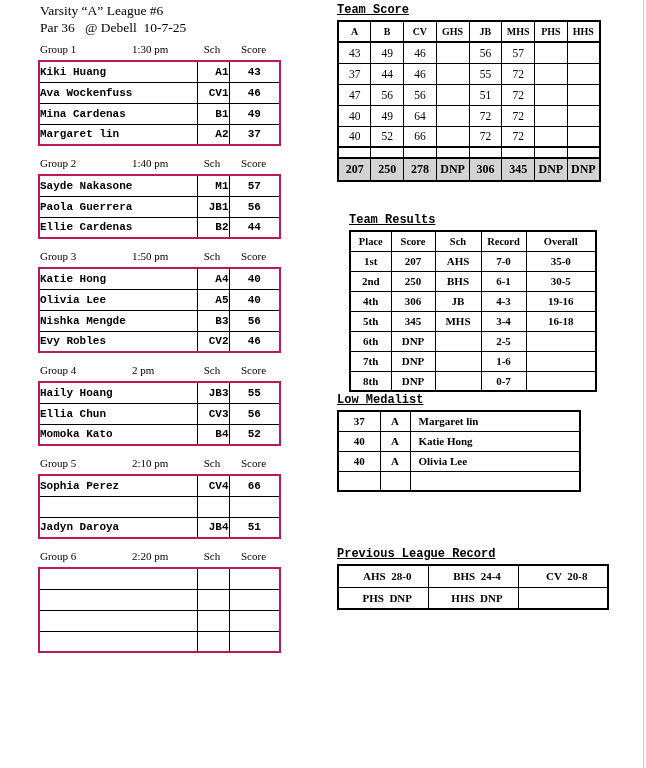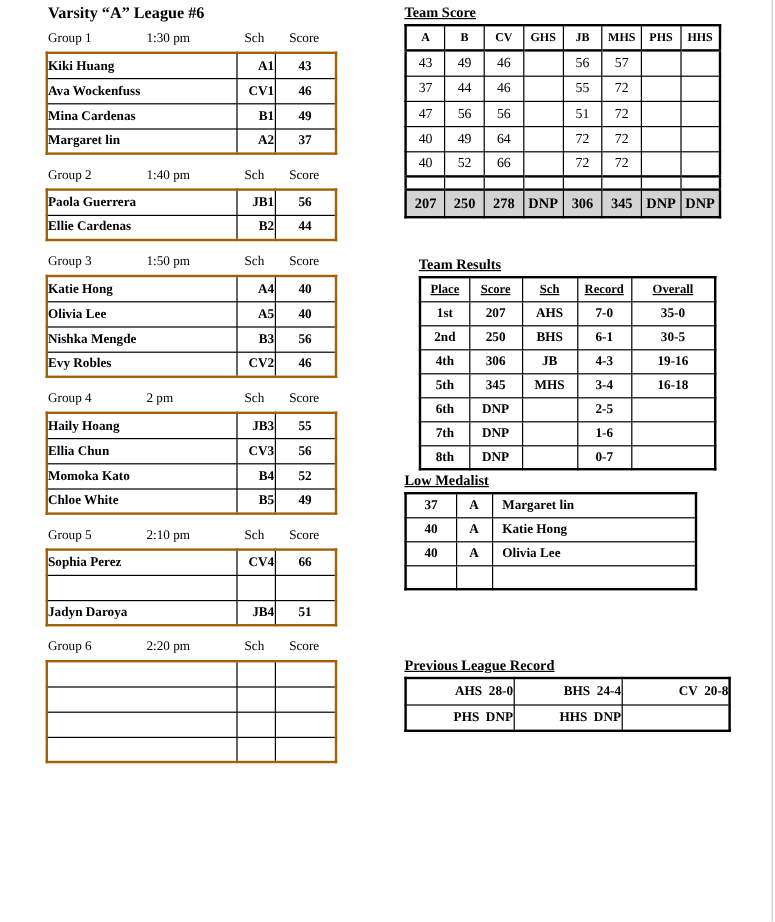--- a/index.html
+++ b/index.html
@@ -13,46 +13,46 @@
     overflow: hidden;
   }
   .page-edge {
     position: absolute; top: 0; bottom: 0; right: 2px;
     width: 1px; background: #c9c9c9;
   }
 
   
   .left-col { position: absolute; left: 38px; top: 2px; width: 242px; }
   .doc-title, .doc-subtitle {
-    font-weight: bold; font-size: 13.5px; line-height: 17px;
+    font-weight: normal; font-size: 13.5px; line-height: 17px;
     margin-left: 2px; white-space: pre;
   }
   .group { margin-bottom: 11px; }
   .left-col .group:first-of-type { margin-top: 7px; }
   .group-header { position: relative; height: 14px; font-size: 11px; margin-bottom: 3px; }
   .g-label  { position: absolute; left: 2px; }
-  .g-time   { position: absolute; left: 84px; }
+  .g-time   { position: absolute; left: 94px; }
   .g-sch    { position: absolute; left: 158px; width: 32px; text-align: center; }
   .g-score  { position: absolute; left: 190px; width: 51px; text-align: center; }
 
   table { border-collapse: collapse; table-layout: fixed; }
-  .group-table { width: 241px; border: 2px solid #a16207; }
+  .group-table { width: 241px; border: 2px solid #be185d; font-family: Liberation Mono, monospace; }
   .group-table td {
     border: 1px solid #000; height: 21px; padding: 0;
     font-size: 11px; font-weight: bold; overflow: hidden;
   }
   .td-name  { padding-left: 6px; text-align: left; }
   .td-sch   { text-align: right; }
   .td-score { text-align: center; }
 
   
   .right-col { position: absolute; left: 337px; top: 2px; width: 272px; }
   .sec-title {
     font-weight: bold; font-size: 12px; line-height: 16px;
-    text-decoration: underline; margin-bottom: 2px;
+    text-decoration: underline; margin-bottom: 2px; font-family: Liberation Mono, monospace;
   }
 
   .ts-table { width: 264px; border: 2px solid #000; }
   .ts-table th {
     border: 1px solid #000; border-bottom: 2.5px solid #000;
     height: 21px; font-size: 10px; font-weight: bold; text-align: center; padding: 0;
   }
   .ts-table td {
     border: 1px solid #000; height: 21px; font-size: 11.5px;
     font-weight: normal; text-align: center; padding: 0;
@@ -60,47 +60,48 @@
   .ts-empty td { height: 11px; border-top: 2.5px solid #000; border-bottom: 2.5px solid #000; }
   .ts-total td {
     height: 23px; font-size: 12px; font-weight: bold;
     background: #d3d3d3;
   }
 
   .sec-results { margin-top: 30px; padding-left: 12px; }
   .tr-table { width: 246px; border: 2px solid #000; }
   .tr-table th {
     border: 1px solid #000; height: 20px; padding: 0;
-    font-size: 10.5px; font-weight: bold; text-align: center; text-decoration: underline;
+    font-size: 10.5px; font-weight: bold; text-align: center; 
   }
   .tr-table td {
     border: 1px solid #000; height: 20px; padding: 0;
     font-size: 11px; font-weight: bold; text-align: center;
   }
 
   .sec-medalist { }
   .lm-table { width: 242px; border: 2px solid #000; }
   .lm-table td {
     border: 1px solid #000; height: 20px; padding: 0;
     font-size: 11px; font-weight: bold; text-align: center;
   }
   .lm-table .td-lm-name { text-align: left; padding-left: 8px; }
 
   .sec-record { margin-top: 54px; }
   .pr-table { width: 270px; border: 2px solid #000; }
   .pr-table td {
     border: 1px solid #000; height: 22px; padding: 0 0 0 8px;
-    font-size: 11px; font-weight: bold; text-align: right; white-space: pre;
+    font-size: 11px; font-weight: bold; text-align: center; white-space: pre;
   }
 </style>
 </head>
 <body>
 
 <div class="left-col">
   <div class="doc-title">Varsity “A” League #6</div>
+  <div class="doc-subtitle">Par 36   @ Debell  10-7-25</div>
 
   <section class="group">
     <div class="group-header">
       <span class="g-label">Group 1</span>
       <span class="g-time">1:30 pm</span>
       <span class="g-sch">Sch</span>
       <span class="g-score">Score</span>
     </div>
     <table class="group-table">
       <colgroup>
@@ -145,20 +146,25 @@
       <span class="g-score">Score</span>
     </div>
     <table class="group-table">
       <colgroup>
           <col style="width:158px">
           <col style="width:32px">
           <col style="width:51px">
         </colgroup>
       <tbody>
 
+          <tr>
+            <td class="td-name">Sayde Nakasone</td>
+            <td class="td-sch">M1</td>
+            <td class="td-score">57</td>
+          </tr>
 
           <tr>
             <td class="td-name">Paola Guerrera</td>
             <td class="td-sch">JB1</td>
             <td class="td-score">56</td>
           </tr>
 
 
           <tr>
             <td class="td-name">Ellie Cardenas</td>
@@ -237,25 +243,20 @@
             <td class="td-sch">CV3</td>
             <td class="td-score">56</td>
           </tr>
 
           <tr>
             <td class="td-name">Momoka Kato</td>
             <td class="td-sch">B4</td>
             <td class="td-score">52</td>
           </tr>
 
-          <tr>
-            <td class="td-name">Chloe White</td>
-            <td class="td-sch">B5</td>
-            <td class="td-score">49</td>
-          </tr>
         </tbody>
     </table>
   </section>
 
   <section class="group">
     <div class="group-header">
       <span class="g-label">Group 5</span>
       <span class="g-time">2:10 pm</span>
       <span class="g-sch">Sch</span>
       <span class="g-score">Score</span>

